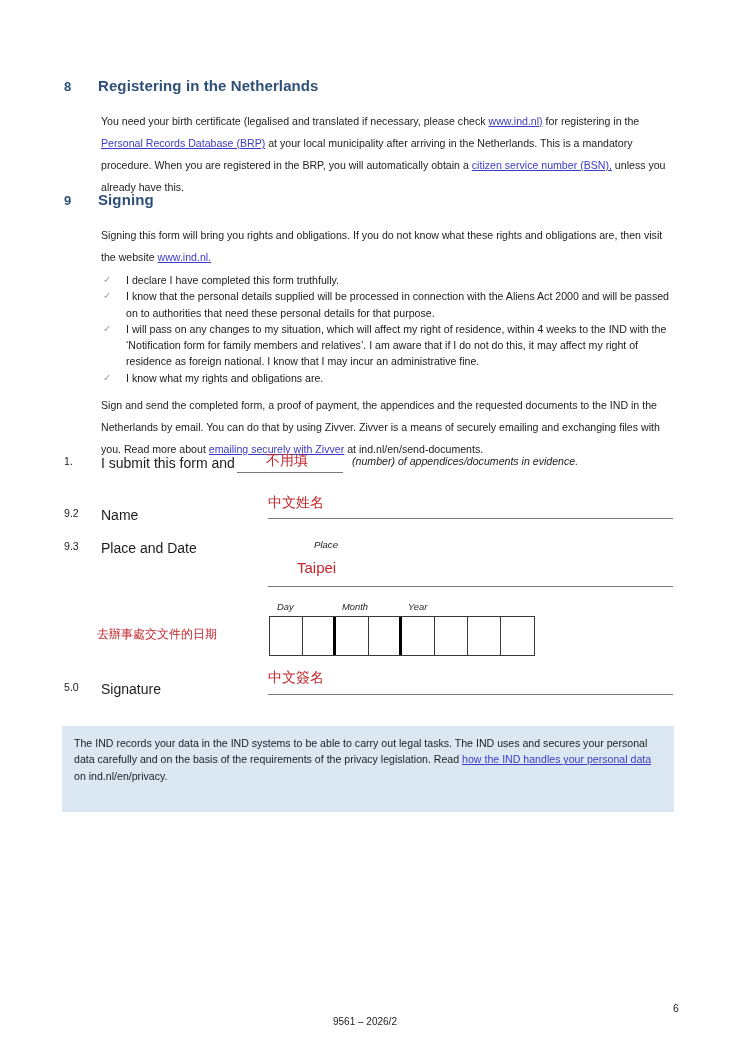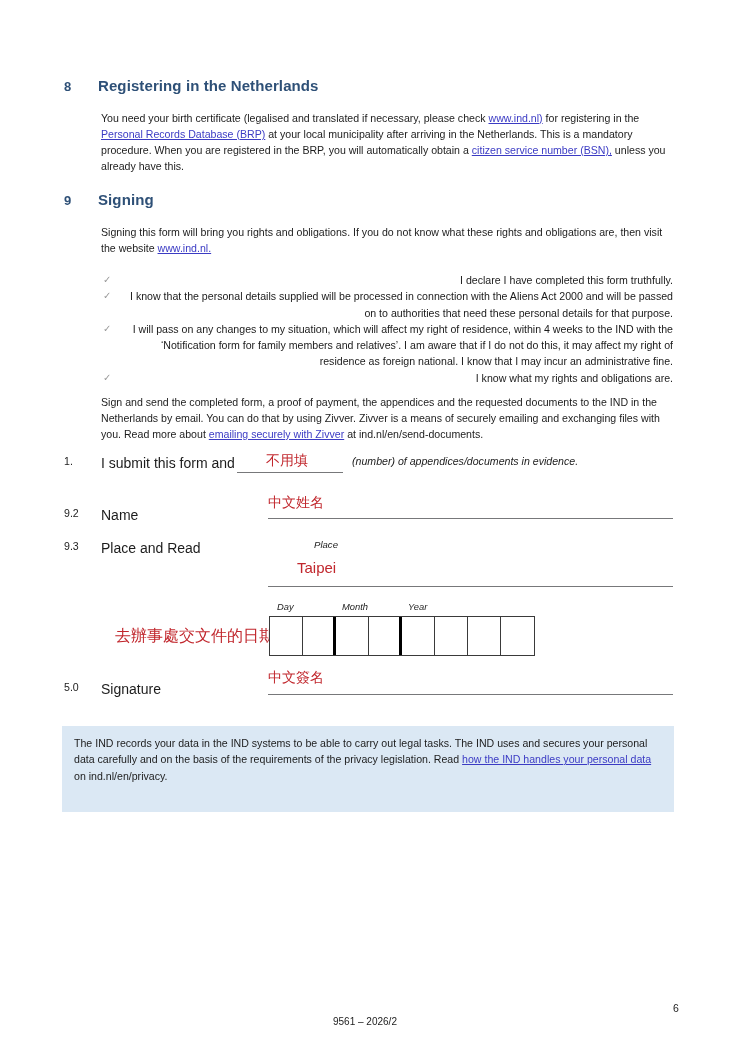--- a/index.html
+++ b/index.html
@@ -39,21 +39,21 @@
     font-size: 13px;
   }
   .section-head .title {
     font-size: 15px;
   }
 
   
   .body-text {
     position: absolute;
     font-size: 10.6px;
-    line-height: 16px;
+    line-height: 22px;
     color: #1c1c1c;
     text-align: left;
   }
   a.lnk, .lnk {
     color: #3b3bc4;
     text-decoration: underline;
   }
 
   
   .checklist {
@@ -68,21 +68,20 @@
   }
   .check-row .tick {
     width: 23px;
     flex: 0 0 23px;
     color: #9a9a9a;
     font-size: 10px;
     line-height: 16.3px;
   }
   .check-row .ctext {
     flex: 1 1 auto;
-    text-align: right;
   }
   .row-num {
     position: absolute;
     font-size: 10.6px;
     color: #1c1c1c;
   }
   .row-label {
     position: absolute;
     font-size: 14px;
     color: #1c1c1c;
@@ -223,31 +222,31 @@
   <div class="red-hand" style="left:266px; top:452px;">不用填</div>
   <div class="rule" style="left:237px; top:472px; width:106px;"></div>
   <div class="small-note" style="left:352px; top:455px;">(number) of appendices/documents in evidence.</div>
 
   <div class="row-num" style="left:64px; top:507px;">9.2</div>
   <div class="row-label" style="left:101px; top:507px;">Name</div>
   <div class="red-hand" style="left:268px; top:494px;">中文姓名</div>
   <div class="rule" style="left:268px; top:518px; width:405px;"></div>
 
   <div class="row-num" style="left:64px; top:540px;">9.3</div>
-  <div class="row-label" style="left:101px; top:540px;">Place and Read</div>
+  <div class="row-label" style="left:101px; top:540px;">Place and Date</div>
 
   <div class="italic-hint" style="left:279px; top:539px;margin-left:35px;">Place</div>
   <div class="red-hand latin" style="left:277px; top:559px;">Taipei</div>
   <div class="rule" style="left:268px; top:586px; width:405px;"></div>
 
   <div class="date-head" style="left:277px; top:601px;">Day</div>
   <div class="date-head" style="left:342px; top:601px;">Month</div>
   <div class="date-head" style="left:408px; top:601px;">Year</div>
 
-  <div class="red-hand" style="left:115px; top:626px; font-size:16px;">去辦事處交文件的日期</div>
+  <div class="red-hand" style="left:97px; top:626px; font-size:12px;">去辦事處交文件的日期</div>
 
   <div class="date-grid" style="left:269px; top:616px;">
     <div class="date-cell"></div>
     <div class="date-cell thick"></div>
     <div class="date-cell"></div>
     <div class="date-cell thick"></div>
     <div class="date-cell"></div>
     <div class="date-cell"></div>
     <div class="date-cell"></div>
     <div class="date-cell"></div>

